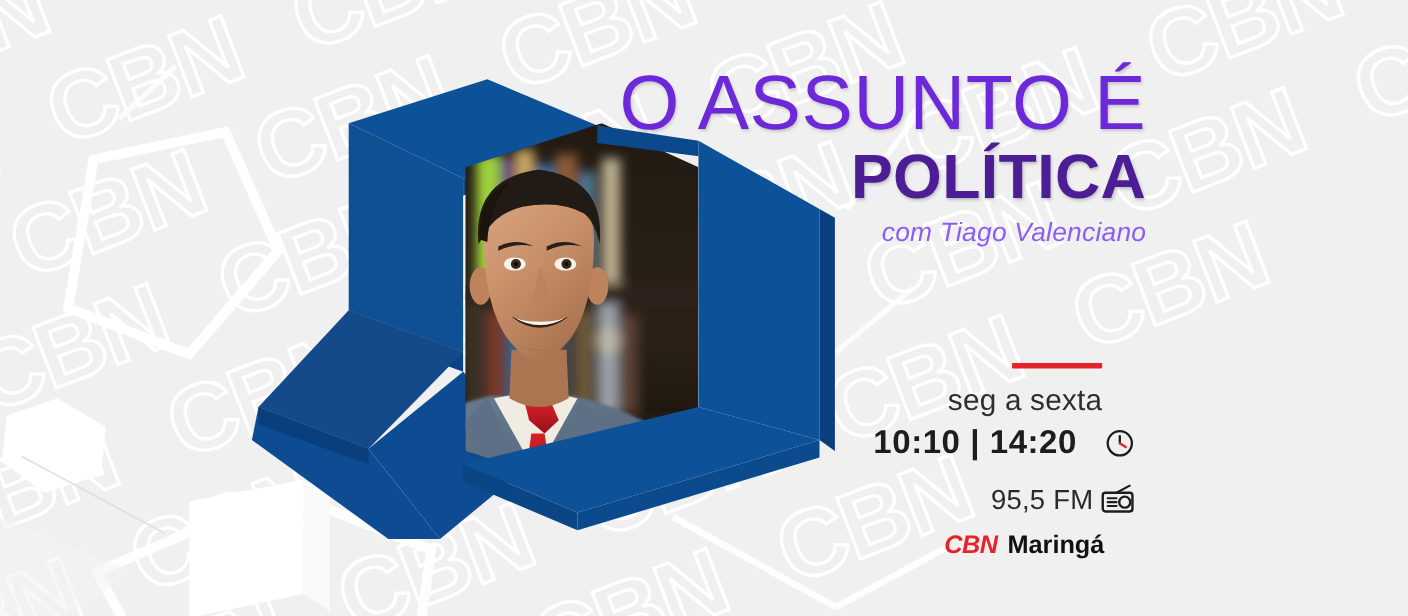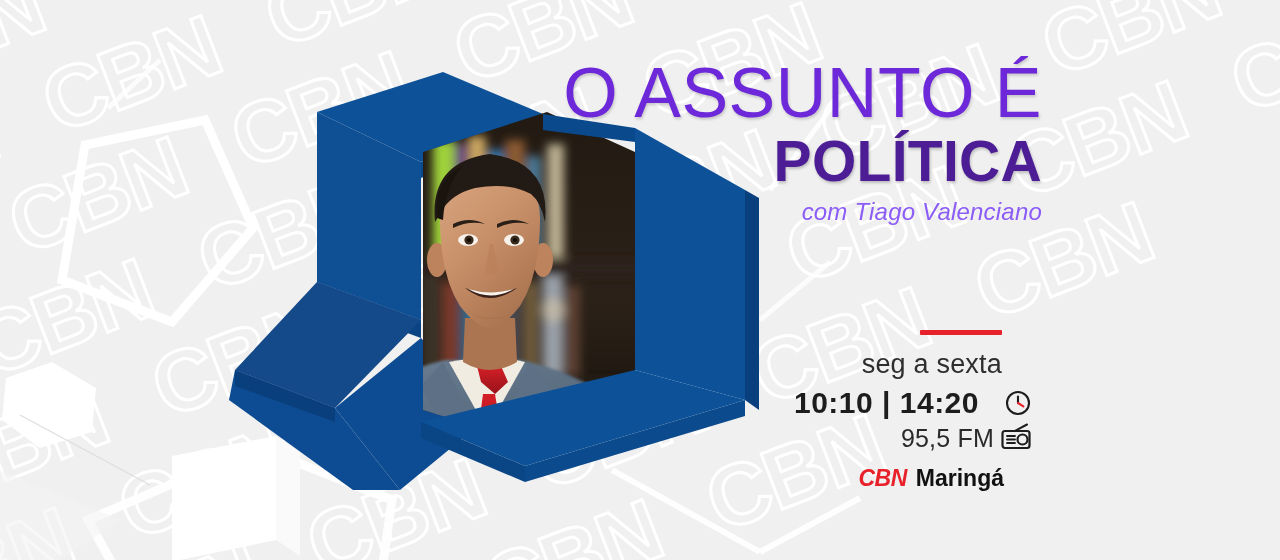--- a/index.html
+++ b/index.html
@@ -125,21 +125,21 @@
     font-size:30px;
     font-weight:bold;
     color:#1d1d1d;
     letter-spacing:0.5px;
   }
   .sched-freq{
     display:flex;
     align-items:center;
     justify-content:flex-end;
     gap:6px;
-    margin-top:3px;
+    margin-top:20px;
     margin-right:8px;
   }
   .freq-text{
     font-size:25px;
     color:#2a2a2a;
     letter-spacing:0.2px;
   }
   .logo-row{
     display:flex;
     align-items:baseline;

